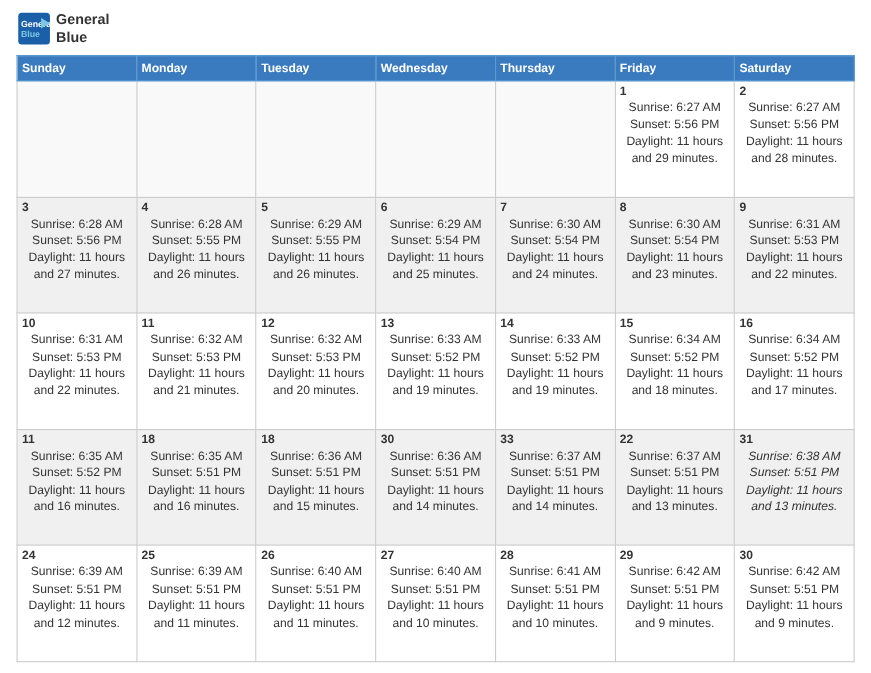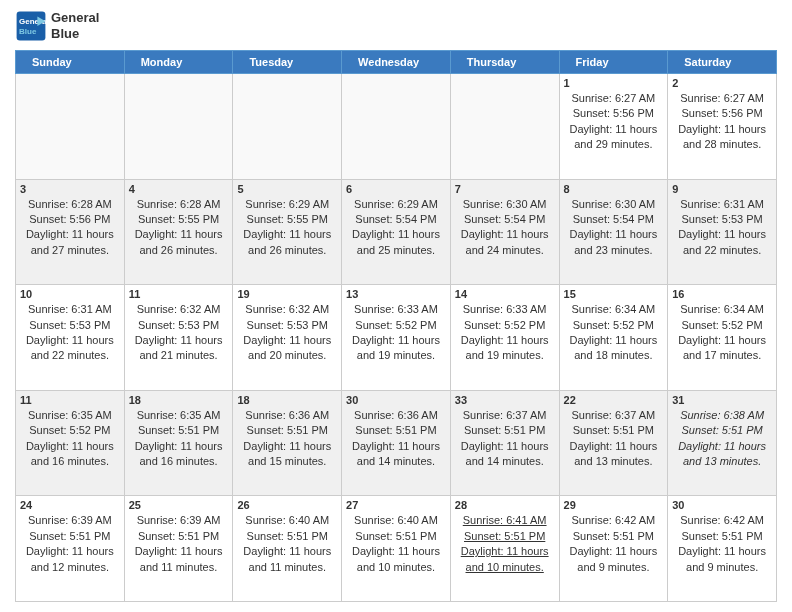--- a/index.html
+++ b/index.html
@@ -56,21 +56,21 @@
       border: 1px solid #ccc;
       border-collapse: collapse;
       width: 100%;
       table-layout: fixed;
     }
     .calendar thead tr th {
       background: #3a7abf;
       color: #fff;
       font-size: 11px;
       font-weight: bold;
-      padding: 5px 16px;
+      padding: 5px 4px;
       text-align: left;
       border: 1px solid #5a9ad0;
     }
     .calendar tbody tr td {
       vertical-align: top;
       border: 1px solid #ccc;
       padding: 3px 4px;
       font-size: 9.5px;
       color: #333;
       height: 80px;
@@ -214,21 +214,21 @@
 and 22 minutes.</div>
           </td>
           <td>
             <span class="day-number">11</span>
             <div class="day-info" style="white-space: pre-line;">Sunrise: 6:32 AM
 Sunset: 5:53 PM
 Daylight: 11 hours
 and 21 minutes.</div>
           </td>
           <td>
-            <span class="day-number">19</span>
+            <span class="day-number">12</span>
             <div class="day-info" style="white-space: pre-line;">Sunrise: 6:32 AM
 Sunset: 5:53 PM
 Daylight: 11 hours
 and 20 minutes.</div>
           </td>
           <td>
             <span class="day-number">13</span>
             <div class="day-info" style="white-space: pre-line;">Sunrise: 6:33 AM
 Sunset: 5:52 PM
 Daylight: 11 hours
@@ -331,21 +331,21 @@
           </td>
           <td>
             <span class="day-number">27</span>
             <div class="day-info" style="white-space: pre-line;">Sunrise: 6:40 AM
 Sunset: 5:51 PM
 Daylight: 11 hours
 and 10 minutes.</div>
           </td>
           <td>
             <span class="day-number">28</span>
-            <div class="day-info" style="white-space: pre-line; text-decoration: underline;">Sunrise: 6:41 AM
+            <div class="day-info" style="white-space: pre-line;">Sunrise: 6:41 AM
 Sunset: 5:51 PM
 Daylight: 11 hours
 and 10 minutes.</div>
           </td>
           <td>
             <span class="day-number">29</span>
             <div class="day-info" style="white-space: pre-line;">Sunrise: 6:42 AM
 Sunset: 5:51 PM
 Daylight: 11 hours
 and 9 minutes.</div>

